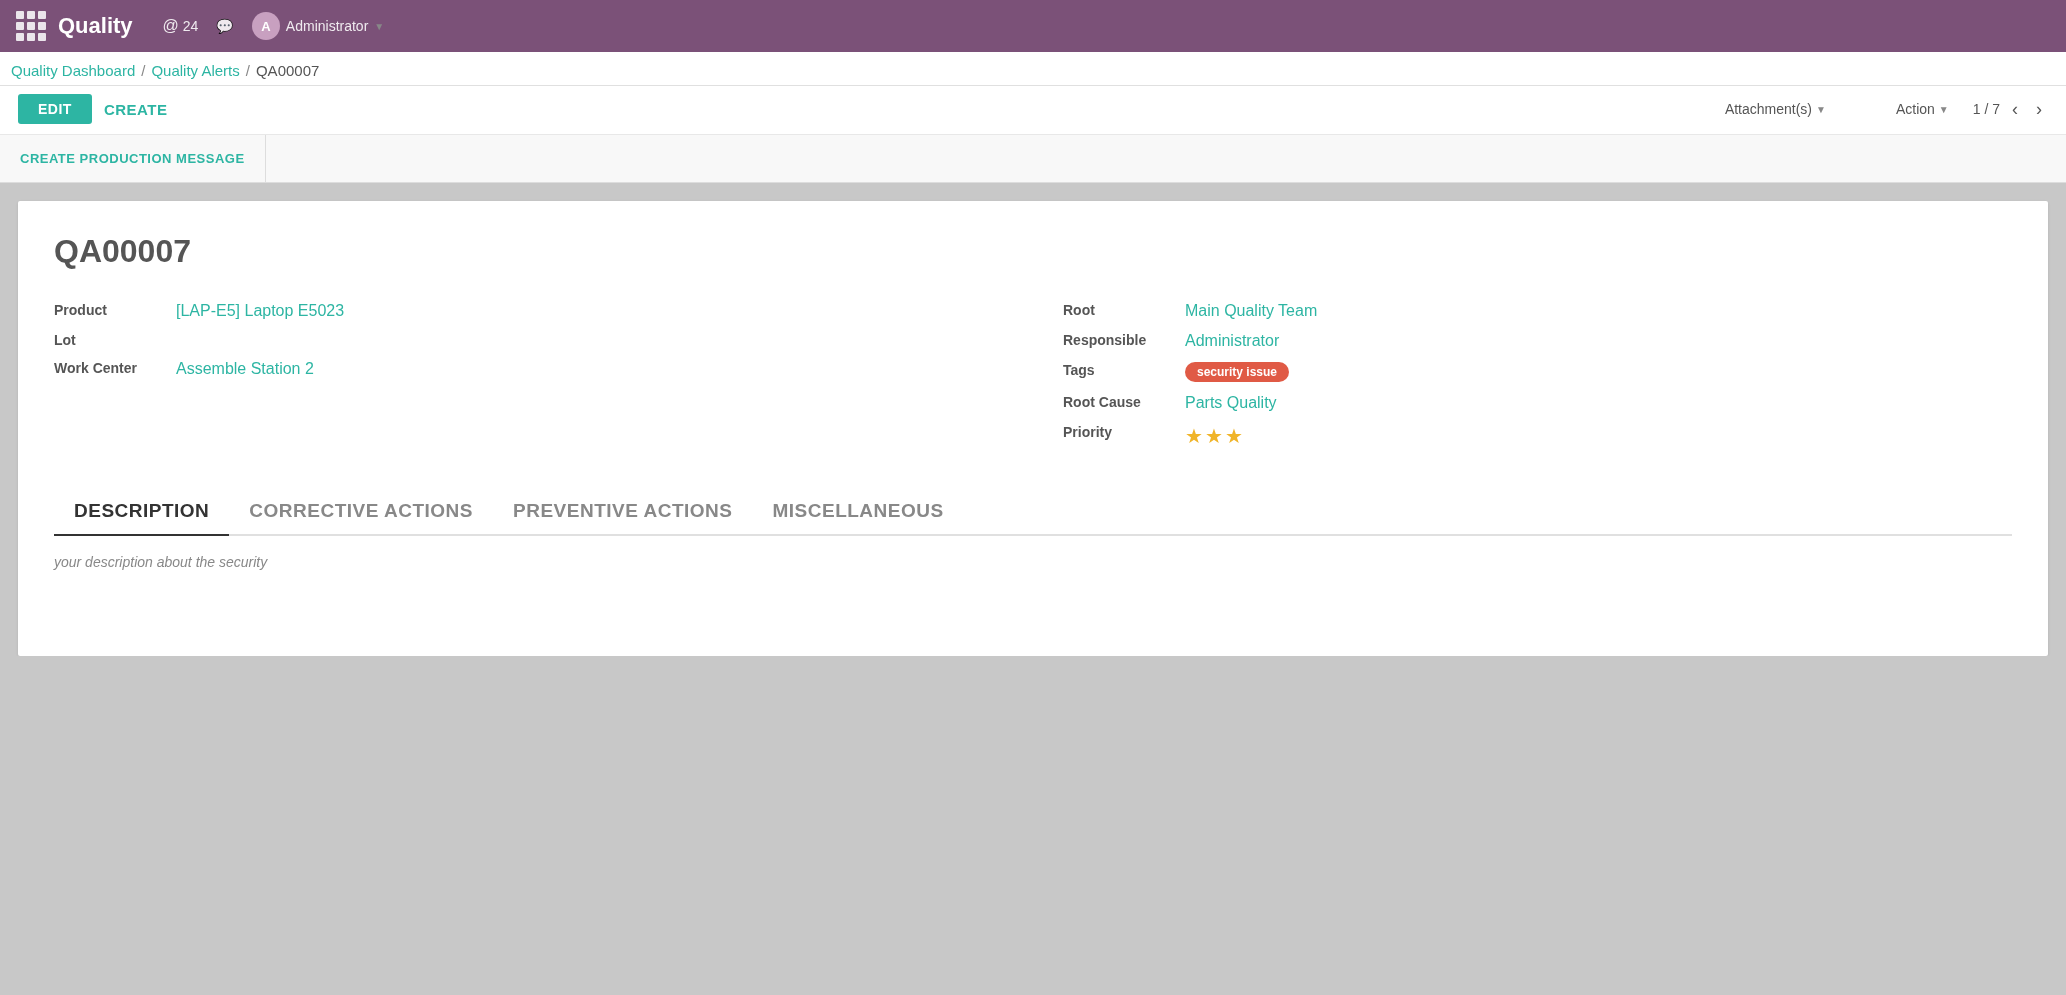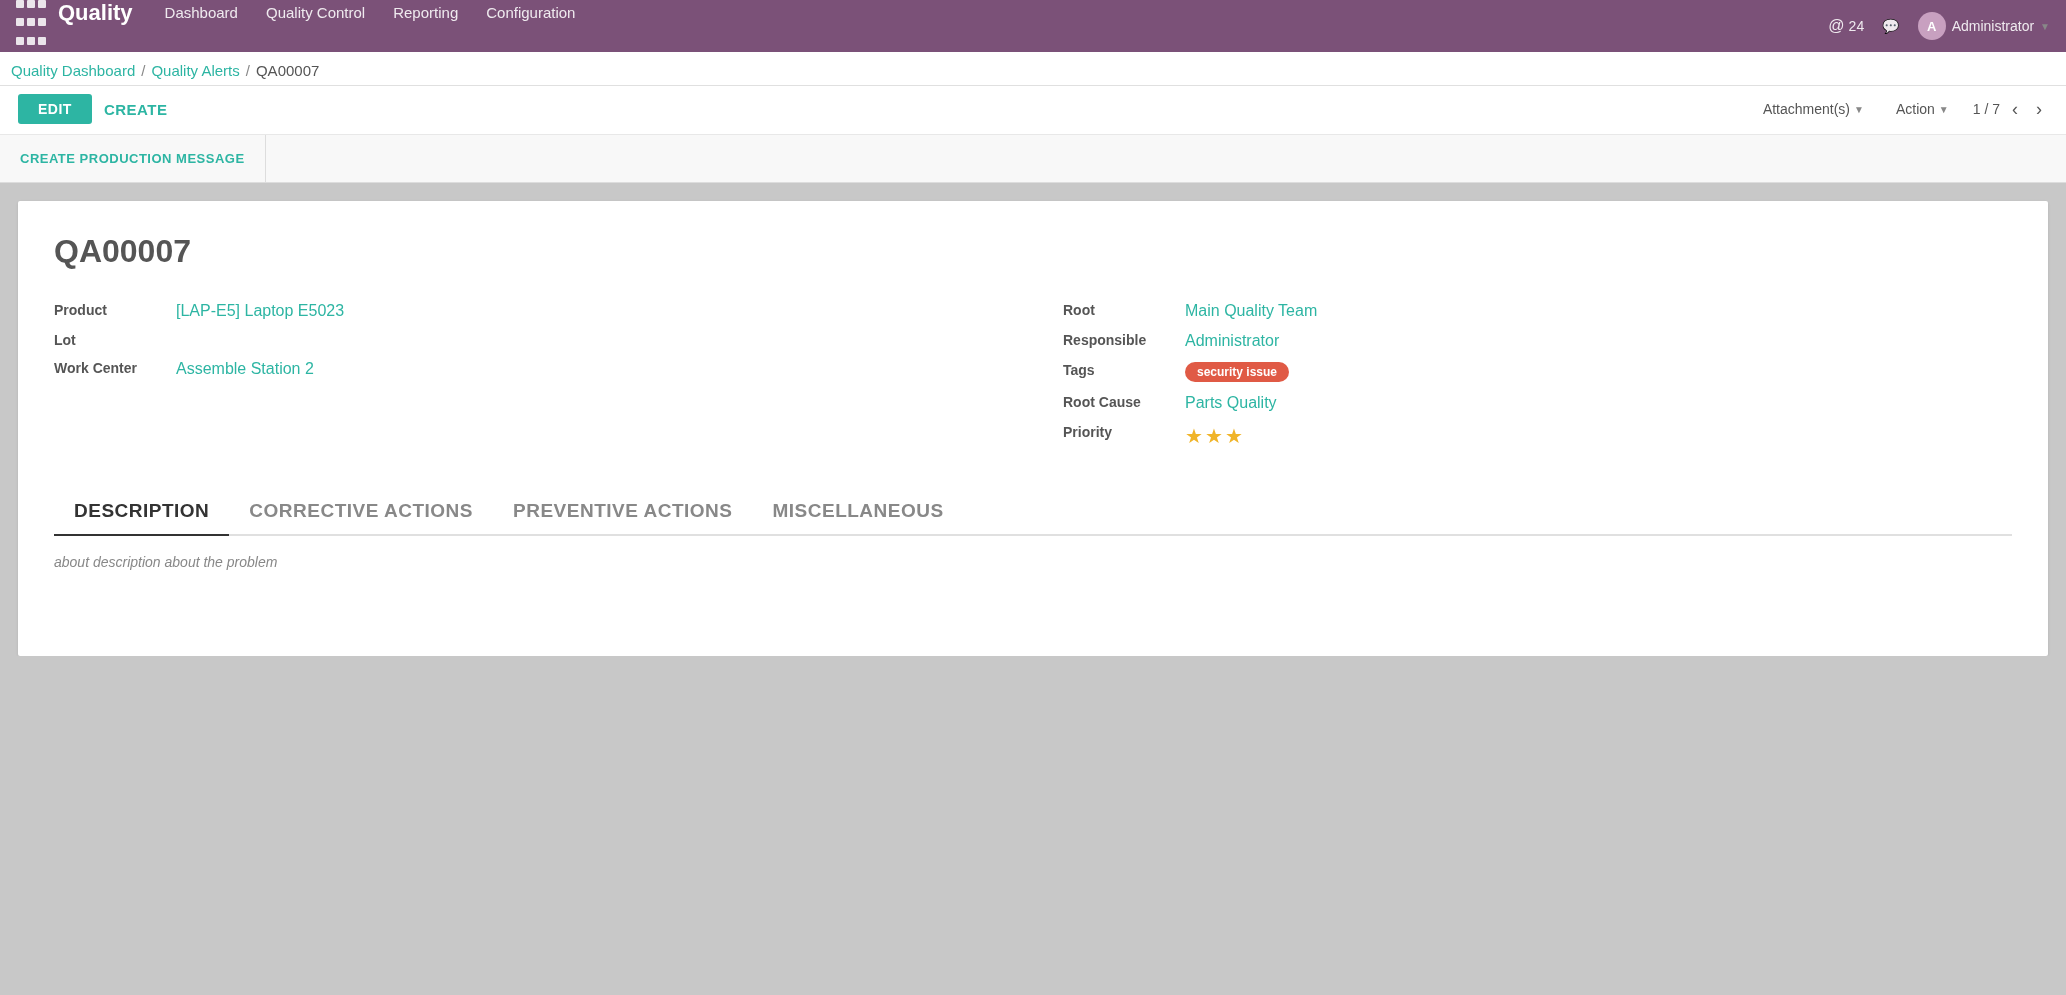--- a/index.html
+++ b/index.html
@@ -2,20 +2,21 @@
 <html><head>
   <meta charset="utf-8">
   <style>
     * { box-sizing: border-box; margin: 0; padding: 0; }
     body { font-family: 'Segoe UI', Arial, sans-serif; font-size: 14px; background: #c8c8c8; }
 
     
     .topnav {
       background: #7b5178;
       display: flex;
+      align-items: center;
       padding: 0 16px;
       height: 52px;
       color: #fff;
     }
     .topnav-grid-icon {
       margin-right: 12px;
       display: grid;
       grid-template-columns: repeat(3,8px);
       gap: 3px;
     }
@@ -124,20 +125,21 @@
       background: transparent;
       border: none;
       font-size: 14px;
       color: #555;
       cursor: pointer;
       display: flex;
       align-items: center;
       gap: 4px;
       margin-right: 16px;
       padding: 5px 8px;
+      margin-left: 38px;
     }
     .caret { font-size: 10px; color: #888; }
     .pagination {
       display: flex;
       align-items: center;
       gap: 6px;
       color: #555;
       font-size: 14px;
     }
     .pagination-arrow {
@@ -309,26 +311,20 @@
       <span></span>
       <span></span>
     <span></span>
       <span></span>
       <span></span>
     <span></span>
       <span></span>
       <span></span>
   </div>
   <span class="topnav-brand">Quality</span>
-  <div class="topnav-menu">
-    <span class="topnav-menu-item">Dashboard</span>
-    <span class="topnav-menu-item">Quality Control</span>
-    <span class="topnav-menu-item">Reporting</span>
-    <span class="topnav-menu-item">Configuration</span>
-  </div>
   <div class="topnav-right">
     <div class="topnav-badge">
       <span class="at">@</span>
       <span>24</span>
     </div>
     <div class="topnav-badge">
       <span>💬</span>
     </div>
     <div class="topnav-avatar">
       <div class="avatar-circle">A</div>
@@ -428,16 +424,16 @@
       </div>
       <div class="tab-item">
         <span>PREVENTIVE ACTIONS</span>
       </div>
       <div class="tab-item">
         <span>MISCELLANEOUS</span>
       </div>
     </div>
 
     <div class="tab-content">
-      <span class="description-text">about description about the problem</span>
+      <span class="description-text">your description about the security</span>
     </div>
   </div>
 </div>
 
 </body></html>

